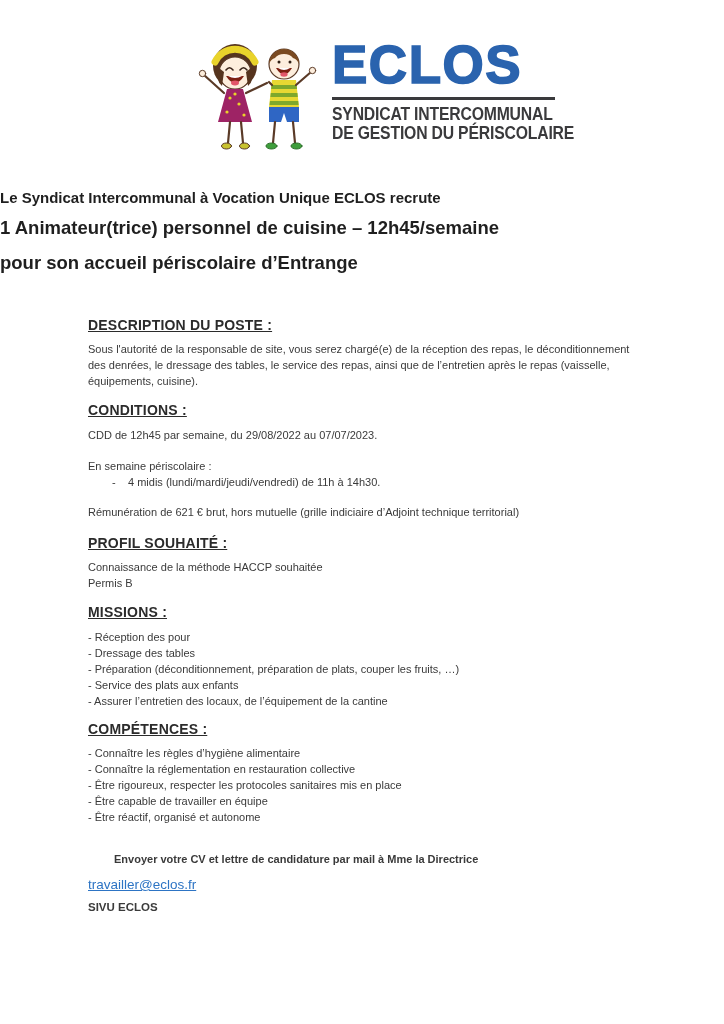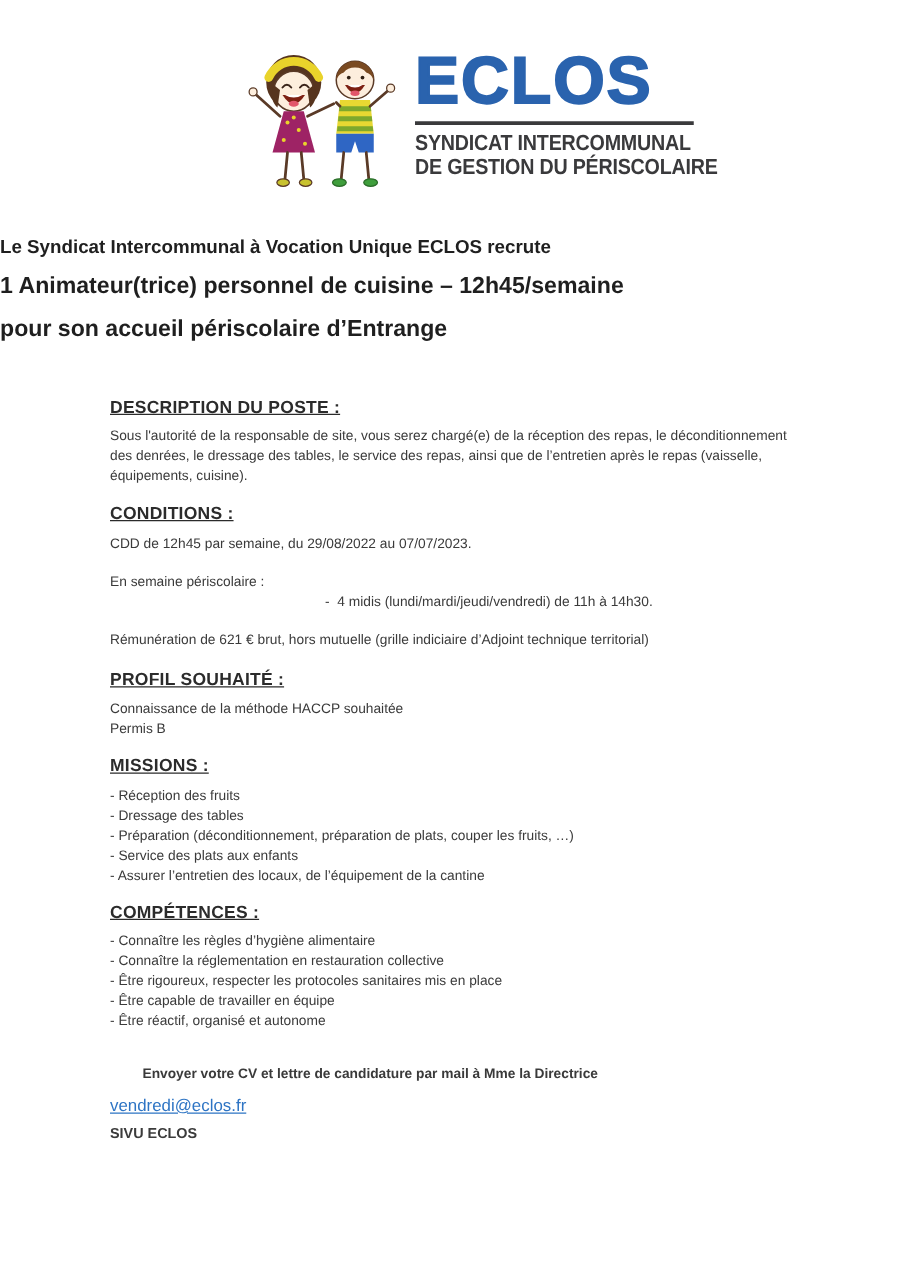--- a/index.html
+++ b/index.html
@@ -27,21 +27,21 @@
   .title-lg { font-size:18.5px; font-weight:bold; }
 
   
   .content { left:88px; width:552px; }
   .heading {
     font-size:14px; font-weight:bold; color:#2b2b2b;
     text-decoration:underline; letter-spacing:0.2px;
   }
   .body-text { font-size:11px; line-height:16px; color:#3a3a3a; }
   .list .body-text { white-space:nowrap; }
-  .bullet-row { padding-left:24px;text-align:center; }
+  .bullet-row { padding-left:24px; }
   .bullet-row .marker { display:inline-block; width:16px; }
   .bold { font-weight:bold; }
   .email-link { font-size:13.5px; color:#2d74c4; text-decoration:underline; cursor:pointer; }
   .address { font-size:11.5px; font-weight:bold; line-height:13px; color:#3b3b3b; }
 </style>
 </head>
 <body>
 
 <div class="page">
 
@@ -123,38 +123,38 @@
     <span class="marker">-</span><span>4 midis (lundi/mardi/jeudi/vendredi) de 11h à 14h30.</span>
   </div>
   <div class="abs content body-text" style="top:504px;">Rémunération de 621 € brut, hors mutuelle (grille indiciaire d’Adjoint technique territorial)</div>
 
   <div class="abs content heading" style="top:535px;">PROFIL SOUHAITÉ :</div>
   <div class="abs content body-text" style="top:559px;">Connaissance de la méthode HACCP souhaitée</div>
   <div class="abs content body-text" style="top:575px;">Permis B</div>
 
   <div class="abs content heading" style="top:604px;">MISSIONS :</div>
   <div class="abs content list" style="top:629px;">
-    <div class="body-text">- Réception des fruits</div>
+    <div class="body-text">- Réception des pour</div>
     <div class="body-text">- Dressage des tables</div>
     <div class="body-text">- Préparation (déconditionnement, préparation de plats, couper les fruits, …)</div>
     <div class="body-text">- Service des plats aux enfants</div>
     <div class="body-text">- Assurer l’entretien des locaux, de l’équipement de la cantine</div>
   </div>
 
   <div class="abs content heading" style="top:721px;">COMPÉTENCES :</div>
   <div class="abs content list" style="top:745px;">
     <div class="body-text">- Connaître les règles d’hygiène alimentaire</div>
     <div class="body-text">- Connaître la réglementation en restauration collective</div>
     <div class="body-text">- Être rigoureux, respecter les protocoles sanitaires mis en place</div>
     <div class="body-text">- Être capable de travailler en équipe</div>
     <div class="body-text">- Être réactif, organisé et autonome</div>
   </div>
 
   <div class="abs content body-text bold" style="top:851px;margin-left:26px;">Envoyer votre CV et lettre de candidature par mail à Mme la Directrice</div>
-  <a class="abs content email-link" style="top:877px;">vendredi@eclos.fr</a>
+  <a class="abs content email-link" style="top:877px;">travailler@eclos.fr</a>
 
   <div class="abs content address" style="top:901px;">
     <div>SIVU ECLOS</div>
     <div>11 rue d’Hettange</div>
     <div>57330 KANFEN</div>
   </div>
 
 </div>
 
 </body></html>

